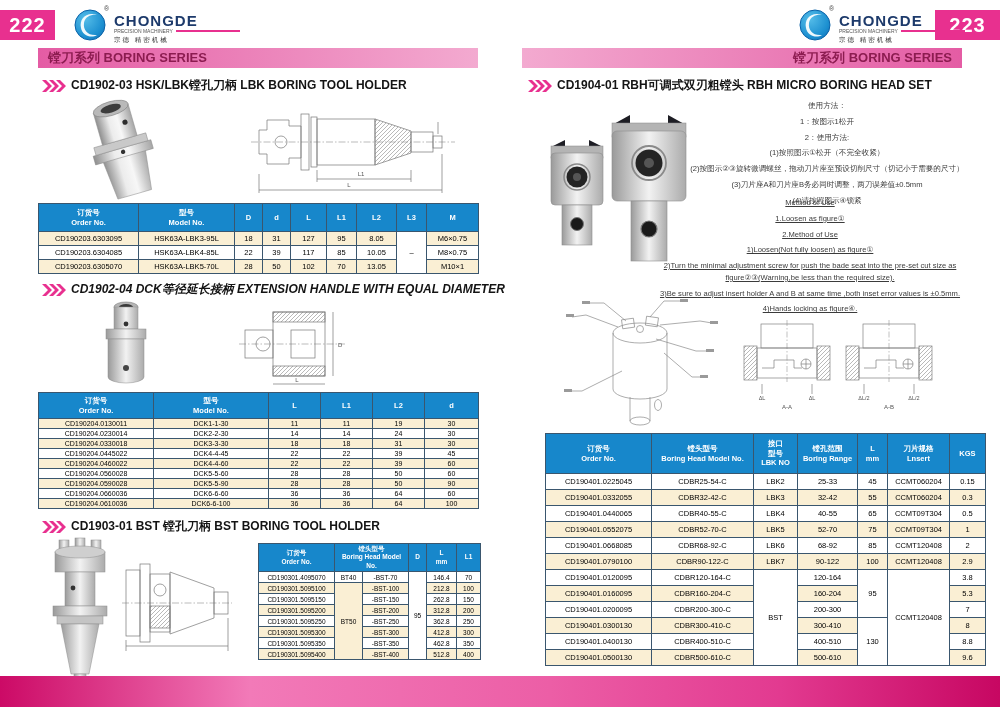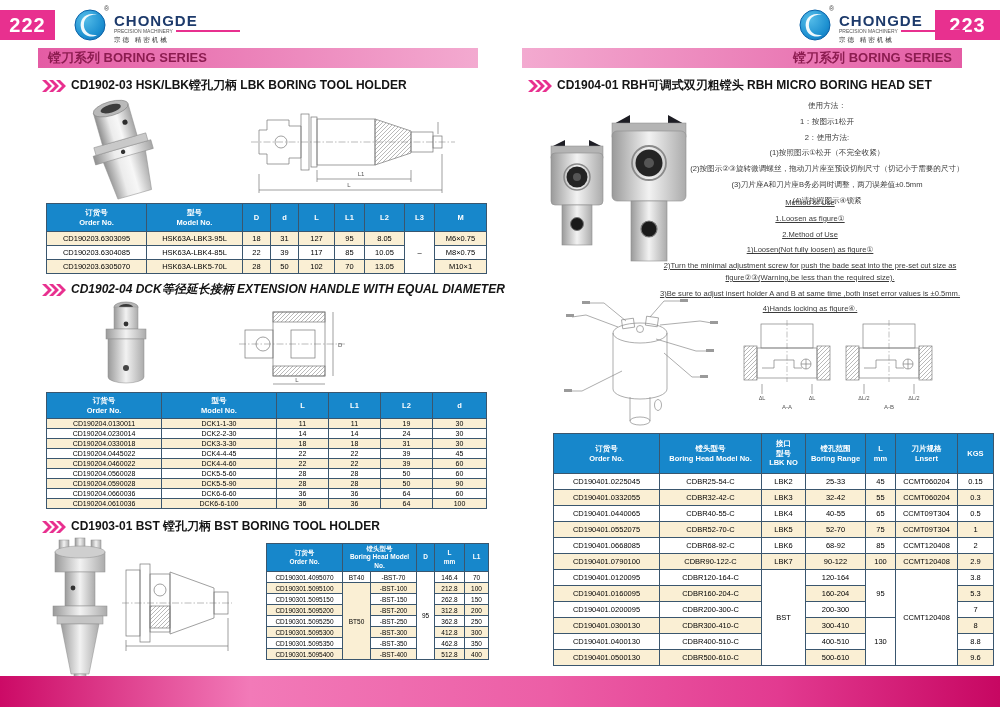--- a/index.html
+++ b/index.html
@@ -26,21 +26,21 @@
   .titlebar.right { background:linear-gradient(90deg,#F3AAD0,#E45CA4); padding-right:10px; text-align:right; }
 
   
   .sec-head { display:flex; align-items:center; gap:5px; font-weight:bold; font-size:12px; color:#141414; white-space:nowrap; }
 
   
   .notes { font-size:7.6px; line-height:1.55; color:#3b3b3b; }
   .note-line { margin:4px;text-align:center; }
 
   
-  table { border-collapse:collapse; table-layout:fixed;margin-left:8px; }
+  table { border-collapse:collapse; table-layout:fixed; }
   th,td { border:1px solid #3A566E; text-align:center; vertical-align:middle; overflow:hidden; padding:0 2px; }
   th { background:#1787CB; color:#fff; font-weight:bold; white-space:pre-line; line-height:1.25; }
   tr.c td { background:#FAEFD4; }
   tr.w td { background:#ffffff; }
   td.bg-w { background:#ffffff !important; }
   td.bg-c { background:#FAEFD4 !important; }
   .t1 { width:440px; } .t1 th { height:28px; font-size:7.5px; } .t1 td { height:14px; font-size:7.5px; }
   .t2 { width:440px; } .t2 th { height:26px; font-size:7.5px; } .t2 td { height:10px; font-size:7px; }
   .t3 { width:222px; } .t3 th { height:28px; font-size:6.5px; } .t3 td { height:11px; font-size:6.5px; }
   .t4 { width:440px; } .t4 th { height:40px; font-size:7.5px; } .t4 td { height:16px; font-size:7.5px; }

